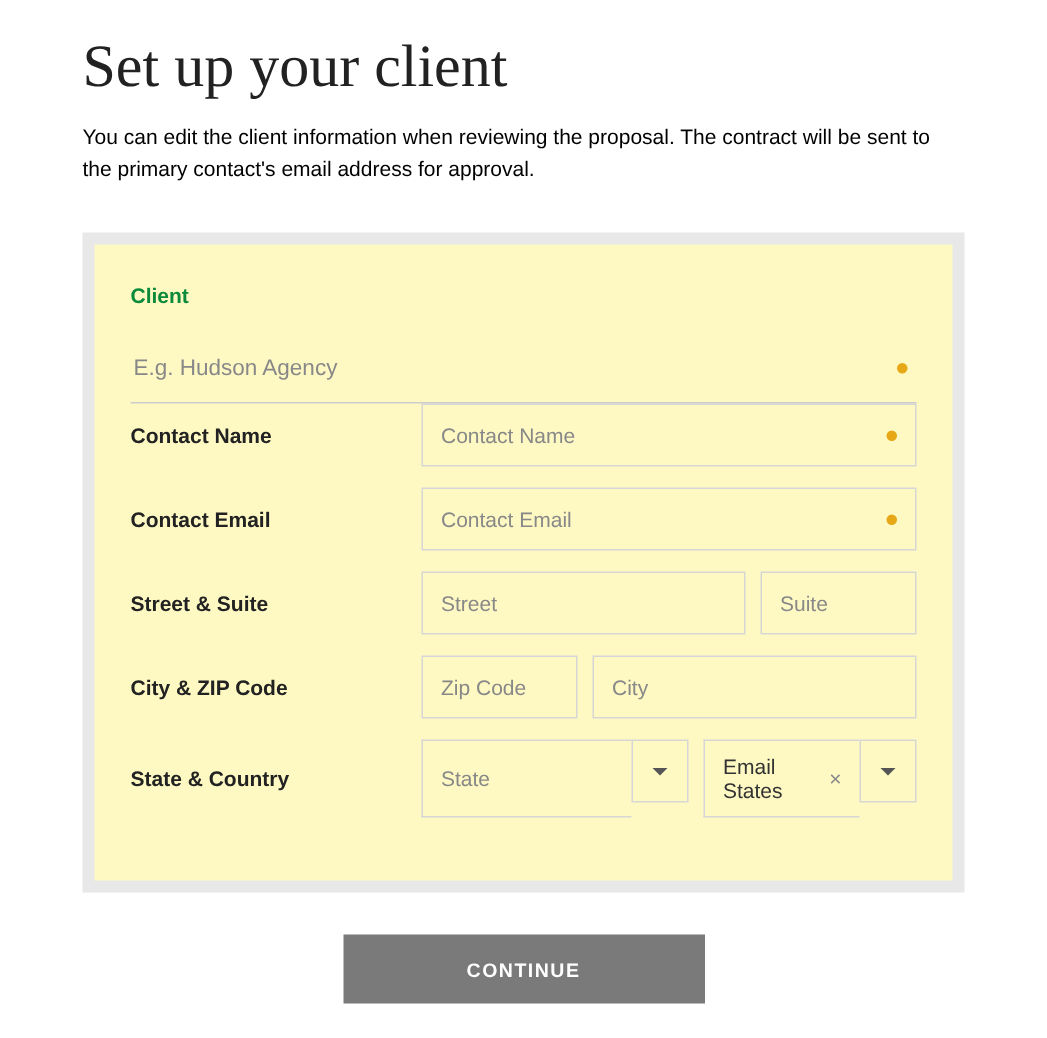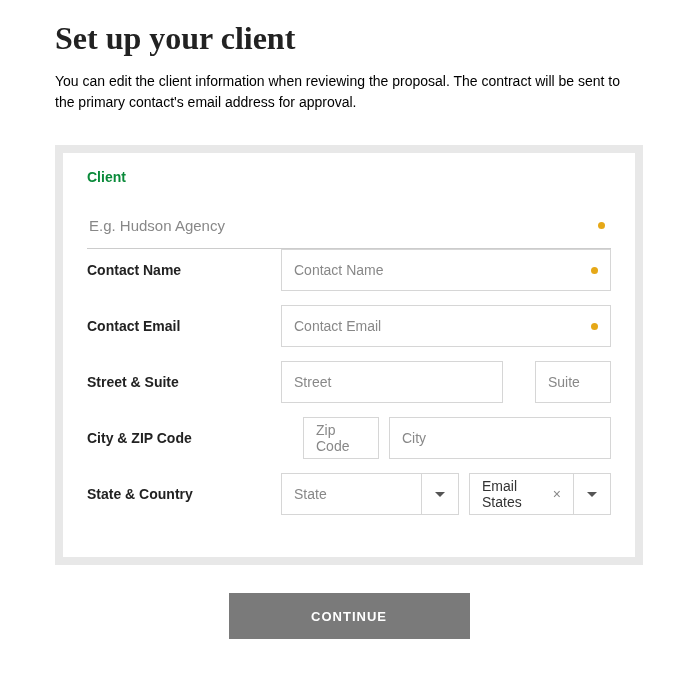--- a/index.html
+++ b/index.html
@@ -1,36 +1,36 @@
 <!DOCTYPE html>
 <html><head>
 <meta charset="utf-8">
 <style>
 * { box-sizing: border-box; margin: 0; padding: 0; }
 body { font-family: Georgia, 'Times New Roman', serif; background: #fff; width: 698px; }
 .page { padding: 20px 55px 30px 55px; }
-.title { font-size: 32px; font-weight: 700; color: #222; margin-bottom: 14px; font-family: Georgia, serif; }
+.title { font-size: 40px; font-weight: 400; color: #222; margin-bottom: 14px; font-family: Georgia, serif; }
 .subtitle { font-size: 14px; color: #000000; line-height: 1.5; font-family: Arial, Helvetica, sans-serif; margin-bottom: 32px; }
 .card-outer { background: #e8e8e8; padding: 8px; }
-.card { background: #ffffff; padding: 16px 24px 28px 24px; }
+.card { background: #fef9c3; padding: 26px 24px 28px 24px; }
 .section-label { color: #0a8a3a; font-weight: 700; font-size: 14px; font-family: Arial, Helvetica, sans-serif; margin-bottom: 28px; }
 .client-row { display: flex; align-items: center; border-bottom: 1px solid #ccc; padding-bottom: 10px; }
 .client-placeholder { color: #888; font-size: 15px; font-family: Arial, Helvetica, sans-serif; flex: 1; padding: 4px 2px; }
 .req-dot { width: 7px; height: 7px; border-radius: 50%; background: #e6a817; margin-right: 6px; }
 .form-row { display: flex; align-items: center; margin-bottom: 14px; gap: 22px; }
 .row-label { width: 172px; font-size: 14px; font-weight: 700; color: #222; font-family: Arial, Helvetica, sans-serif; }
 .fields { flex: 1; display: flex; gap: 10px; }
 .input { border: 1px solid #d6d6d6; height: 42px; padding: 0 12px; font-size: 14px; color: #333; font-family: Arial, Helvetica, sans-serif; display: flex; align-items: center; position: relative; }
 .input .ph { color: #888; flex: 1; }
 .input.full { flex: 1; }
 .input.wide { flex: 1; }
-.input.narrow { width: 76px; flex: none; margin-left: 22px; }
+.input.narrow { width: 104px; flex: none; }
 .input .dot { position: absolute; right: 12px; width: 7px; height: 7px; border-radius: 50%; background: #e6a817; }
 .select { display: flex; flex: 1; }
-.select-main { border: 1px solid #d6d6d6; height: 42px; padding: 0 12px; font-size: 14px; color: #888; font-family: Arial, Helvetica, sans-serif; display: flex; align-items: center; flex: 1; border-right: none; }
+.select-main { border: 1px solid #d6d6d6; height: 52px; padding: 0 12px; font-size: 14px; color: #888; font-family: Arial, Helvetica, sans-serif; display: flex; align-items: center; flex: 1; border-right: none; }
 .select-main.hasval { color: #333; }
 .select-caret { border: 1px solid #d6d6d6; width: 38px; height: 42px; display: flex; align-items: center; justify-content: center; }
 .caret-icon { width: 0; height: 0; border-left: 5px solid transparent; border-right: 5px solid transparent; border-top: 5px solid #555; }
 .clear-x { color: #888; font-size: 14px; padding-left: 8px; font-family: Arial, sans-serif; }
 .continue-wrap { display: flex; justify-content: center; margin-top: 28px; }
 .continue-btn { background: #7a7a7a; color: #fff; font-weight: 700; font-size: 13px; letter-spacing: 1px; font-family: Arial, Helvetica, sans-serif; border: none; width: 241px; height: 46px; cursor: pointer; }
 .state-country-row .select:first-child { flex: 0 0 178px; }
 </style>
 </head>
 <body>

